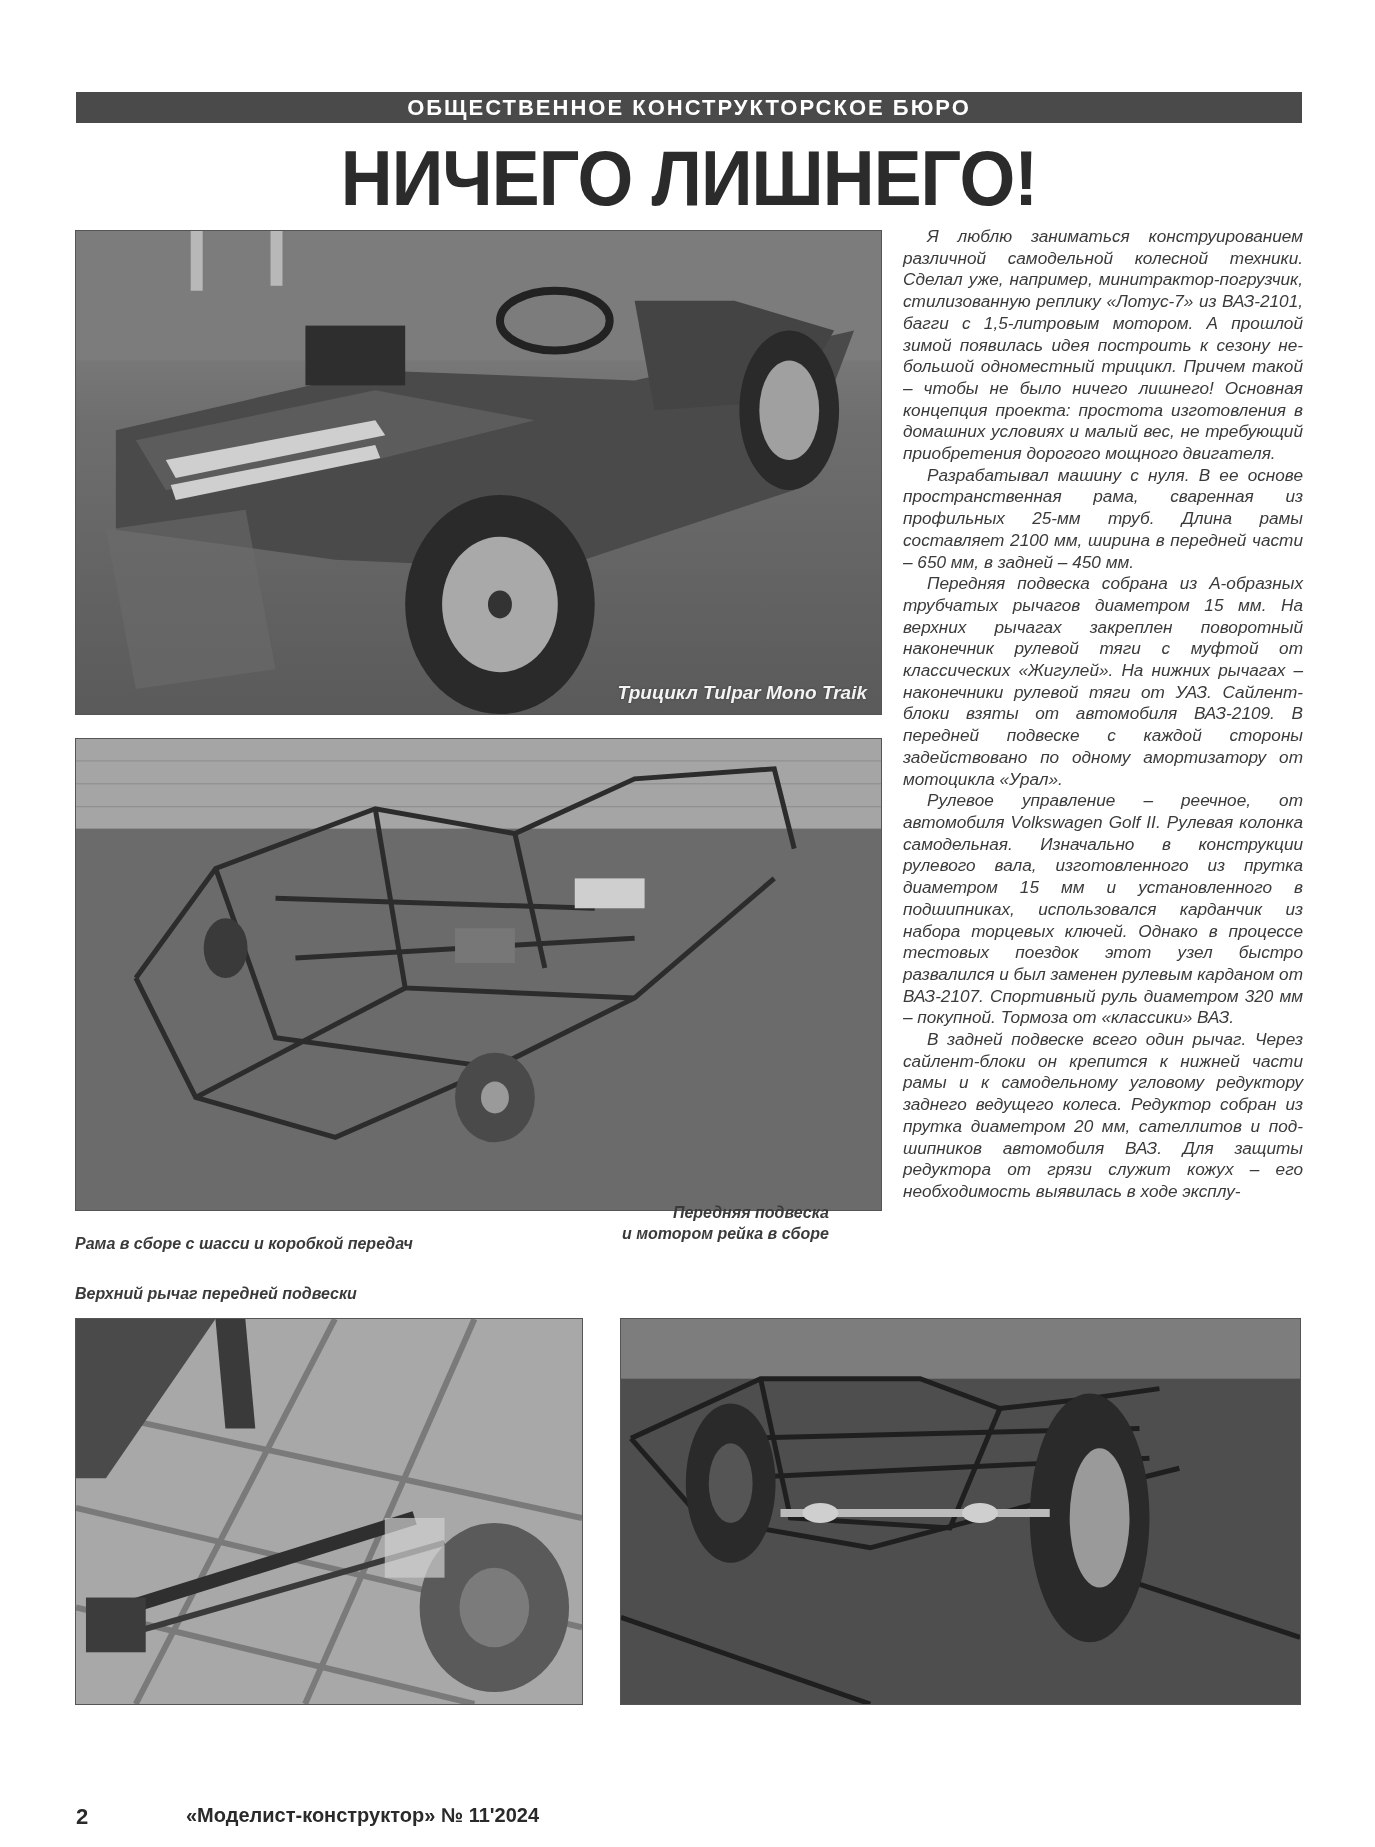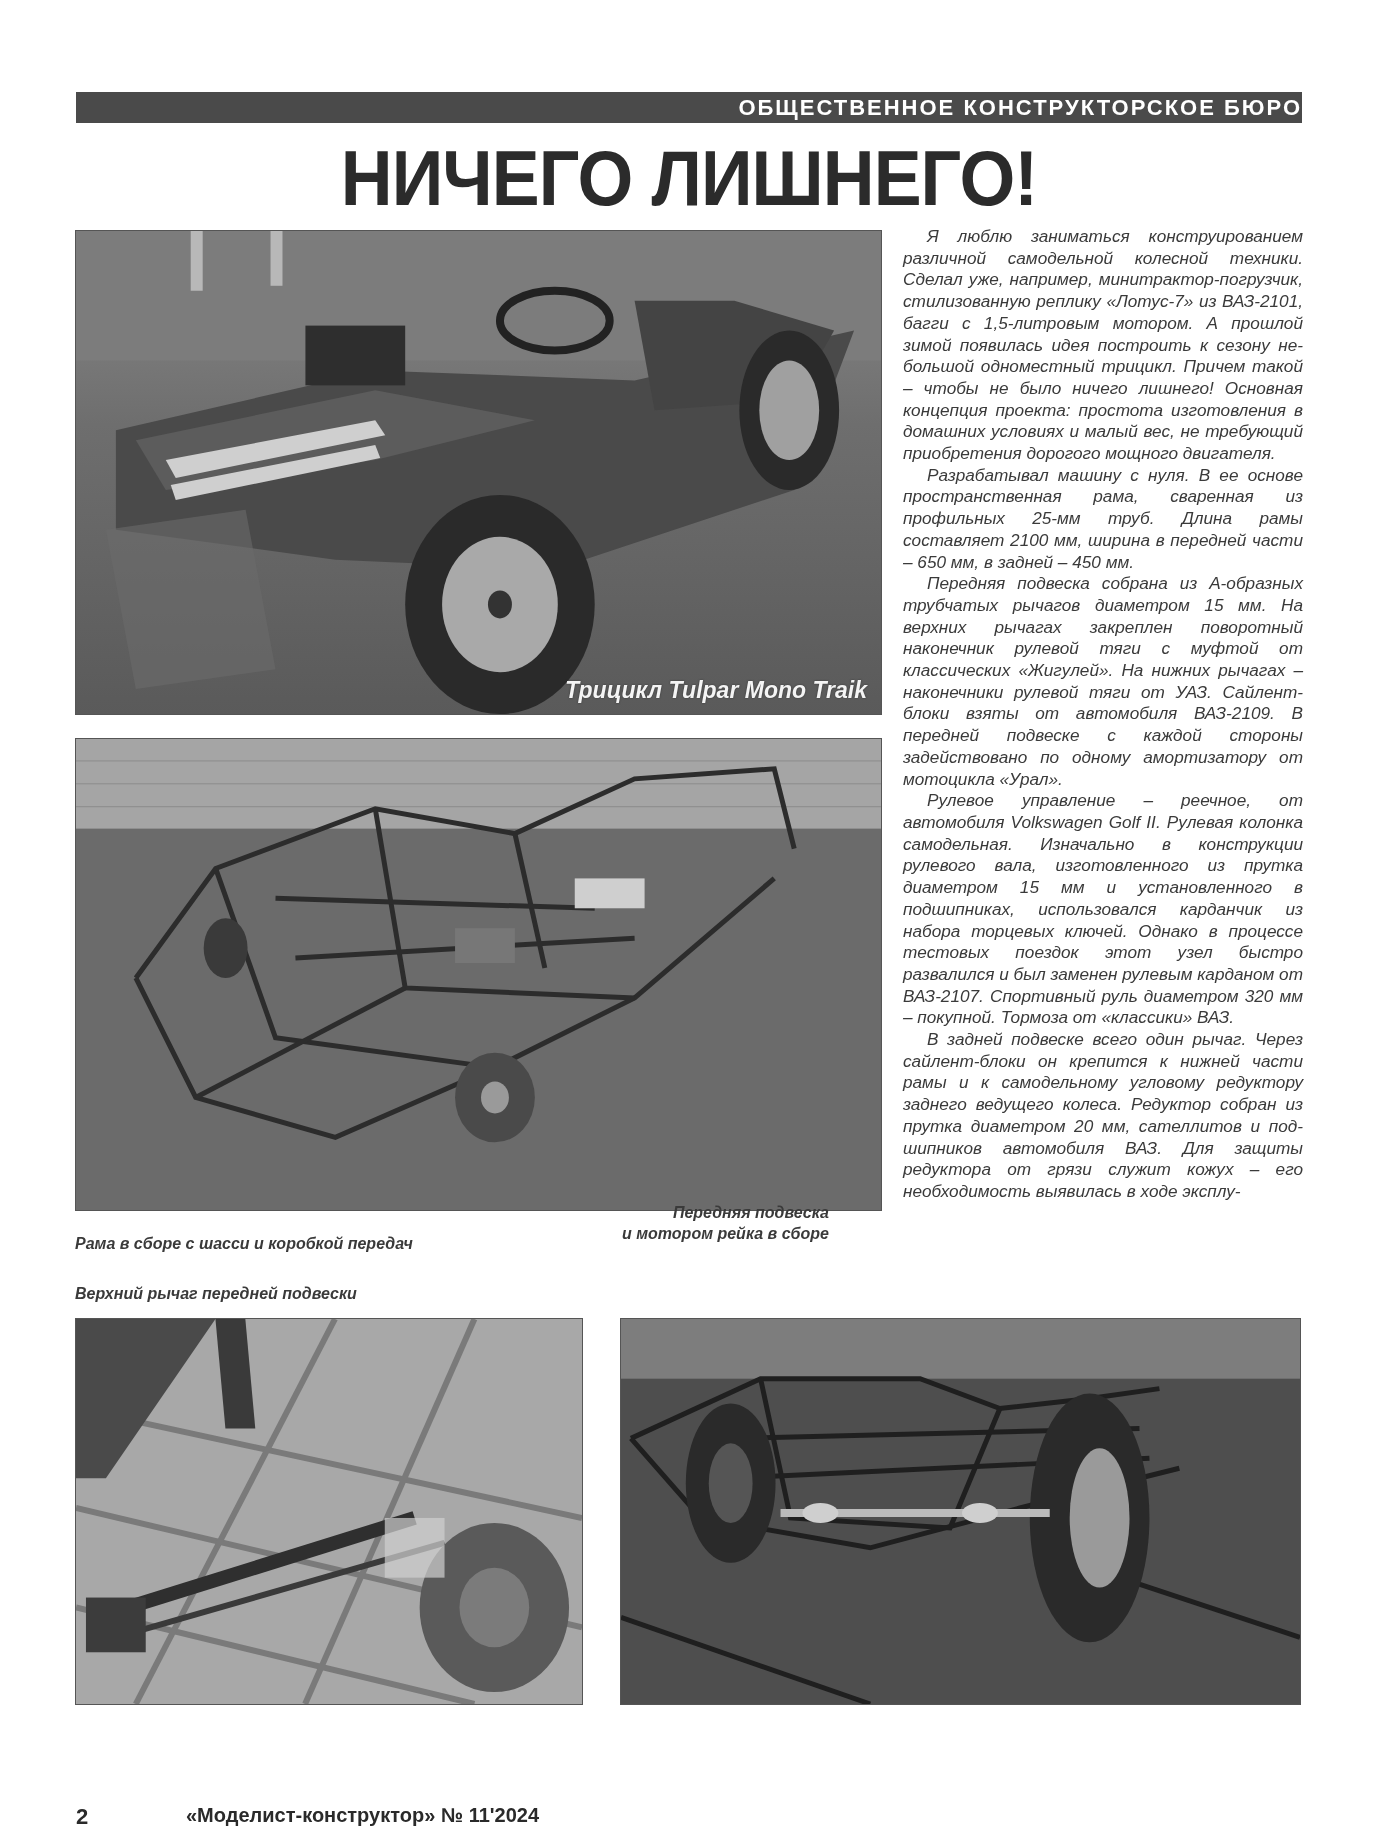--- a/index.html
+++ b/index.html
@@ -4,21 +4,21 @@
 <style>
   html, body { margin: 0; padding: 0; }
   body {
     width: 1375px; height: 1847px; position: relative;
     background: #ffffff; overflow: hidden;
     font-family: "Liberation Sans", sans-serif; color: #2a2a2a;
   }
   .band {
     position: absolute; left: 76px; top: 92px; width: 1226px; height: 31px;
     background: #4a4a4a; color: #ffffff;
-    display: flex; align-items: center; justify-content: flex-end;
+    display: flex; align-items: center; justify-content: center;
     font-family: "Liberation Sans", sans-serif; font-weight: bold;
     font-size: 22px; letter-spacing: 2px;
   }
   .title {
     position: absolute; left: 76px; top: 138px; width: 1226px; height: 80px;
     text-align: center;
     font-family: "Liberation Sans", sans-serif; font-weight: bold;
     font-size: 78px; line-height: 80px; color: #2b2b2b;
     transform: scaleX(0.92); transform-origin: center;
     letter-spacing: -1px;
@@ -26,21 +26,21 @@
   .photo {
     position: absolute; border: 1px solid #555; box-sizing: border-box; overflow: hidden;
   }
   .photo svg { display: block; width: 100%; height: 100%; }
   .p1 { left: 75px; top: 230px; width: 807px; height: 485px; }
   .p2 { left: 75px; top: 738px; width: 807px; height: 473px; }
   .p3 { left: 75px; top: 1318px; width: 508px; height: 387px; }
   .p4 { left: 620px; top: 1318px; width: 681px; height: 387px; }
   .photo-caption {
     position: absolute; right: 14px; bottom: 10px;
-    color: #f4f4f4; font-style: italic; font-weight: bold; font-size: 23px;
+    color: #f4f4f4; font-style: italic; font-weight: bold; font-size: 19px;
     text-shadow: 0 0 2px #333;
   }
   .caption {
     position: absolute; font-style: italic; font-weight: bold;
     font-size: 16px; color: #3a3a3a; line-height: 21px;
     font-family: "Liberation Sans", sans-serif;
     text-align: right;
   }
   .cap-a { left: 75px; top: 1233px; }
   .cap-b { left: 75px; top: 1283px; }

